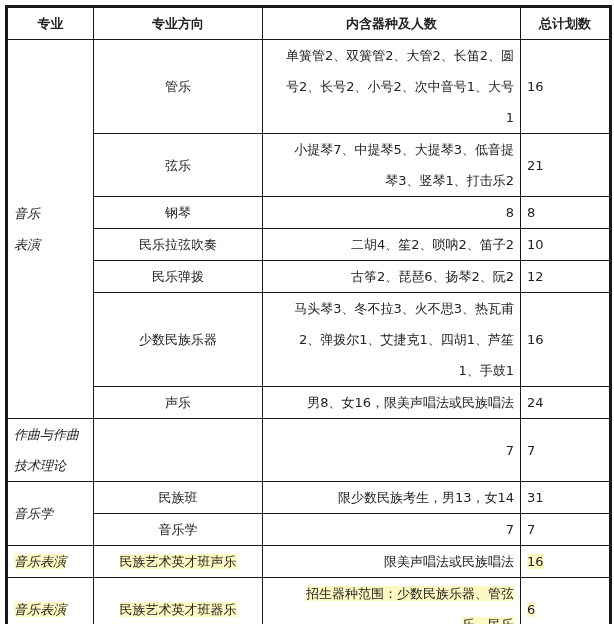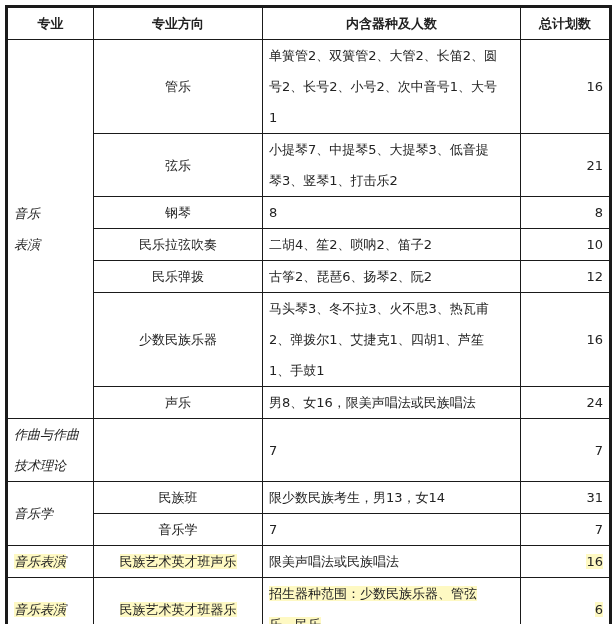--- a/index.html
+++ b/index.html
@@ -15,22 +15,22 @@
   table.plan th, table.plan td {
     border: 1px solid #1a1a1a;
     padding: 0 6px;
     vertical-align: middle;
     line-height: 31px;
     margin-top: 37px;
   }
   table.plan th { font-weight: bold; text-align: center; height: 31px; font-size: 13px; }
   td.c-major { text-align: left; font-style: italic; }
   td.c-dir { text-align: center; }
-  td.c-inst { text-align: left; }
-  td.c-total { text-align: right; }
+  td.c-inst { text-align: right; }
+  td.c-total { text-align: left; }
   .hl { background: #fef9c3; }
 </style>
 </head>
 <body>
 
 <table class="plan">
   <colgroup>
     <col style="width:87px">
     <col style="width:169px">
     <col style="width:258px">

